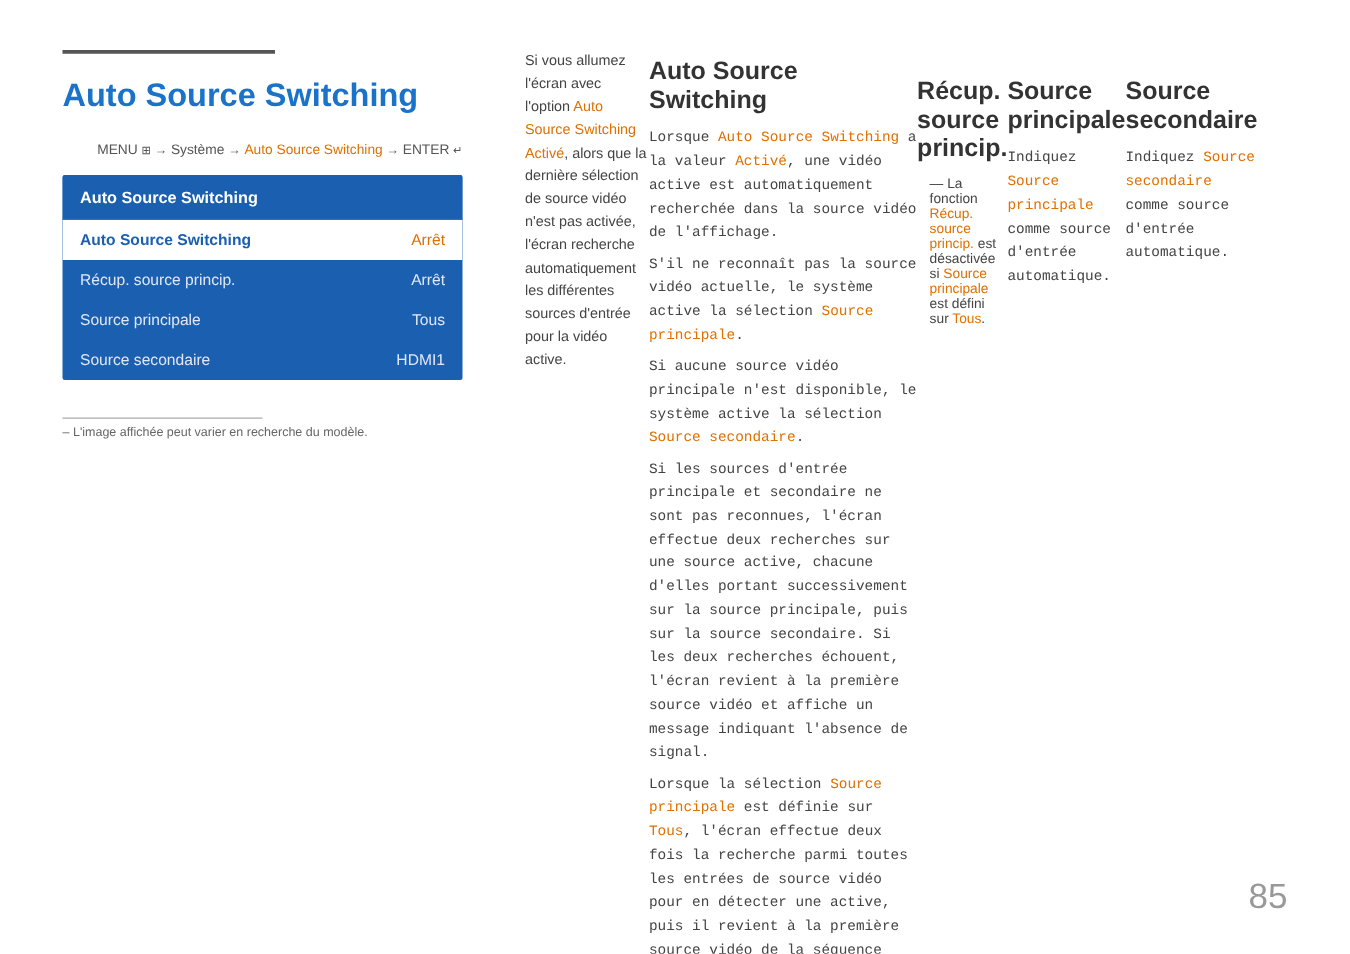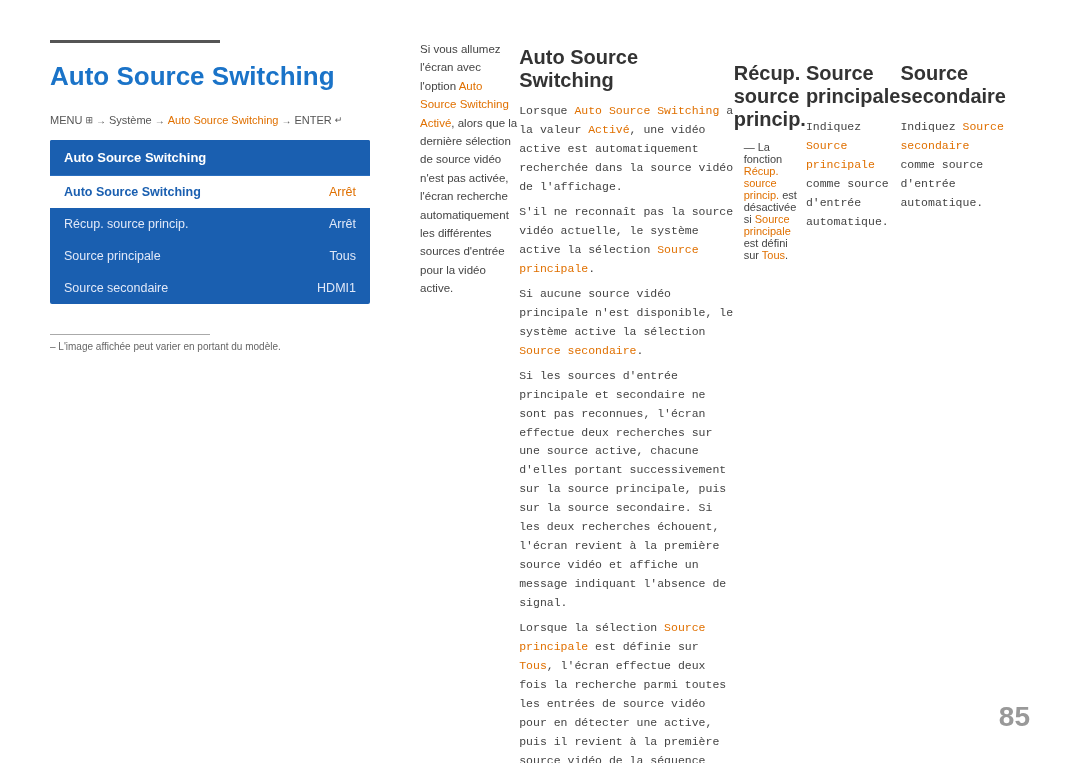--- a/index.html
+++ b/index.html
@@ -45,20 +45,21 @@
     }
 
     .breadcrumb {
       font-size: 11px;
       color: #555;
       margin-bottom: 14px;
       display: flex;
       align-items: center;
       gap: 3px;
       flex-wrap: wrap;
+      justify-content: flex-end;
     }
 
     .breadcrumb .arrow {
       color: #555;
       font-size: 10px;
     }
 
     .breadcrumb .highlight {
       color: #e07000;
     }
@@ -174,21 +175,21 @@
     .section-gap {
       margin-top: 16px;
     }
 
     .page-number {
       position: absolute;
       bottom: 30px;
       right: 50px;
       font-size: 28px;
       color: #999;
-      font-weight: bold;
+      font-weight: normal;
       text-align: right;
     }
   </style>
 </head>
 <body>
 
 <div class="page-container">
 
   <div class="left-column">
     <hr class="top-rule">
@@ -222,21 +223,21 @@
         <span>Source principale</span>
         <span class="menu-item-value">Tous</span>
       </div>
       <div class="menu-item">
         <span>Source secondaire</span>
         <span class="menu-item-value">HDMI1</span>
       </div>
     </div>
 
     <hr class="footnote-rule">
-    <div class="footnote">– L'image affichée peut varier en portant du modèle.</div>
+    <div class="footnote">– L'image affichée peut varier en recherche du modèle.</div>
   </div>
 
   <div class="right-column">
     <hr class="top-rule-right">
 
     <p class="intro-text">
       Si vous allumez l'écran avec l'option <span class="orange">Auto Source Switching Activé</span>, alors que la dernière sélection de source vidéo n'est pas activée, l'écran recherche automatiquement les différentes sources d'entrée pour la vidéo active.
     </p>
 
     <div>

